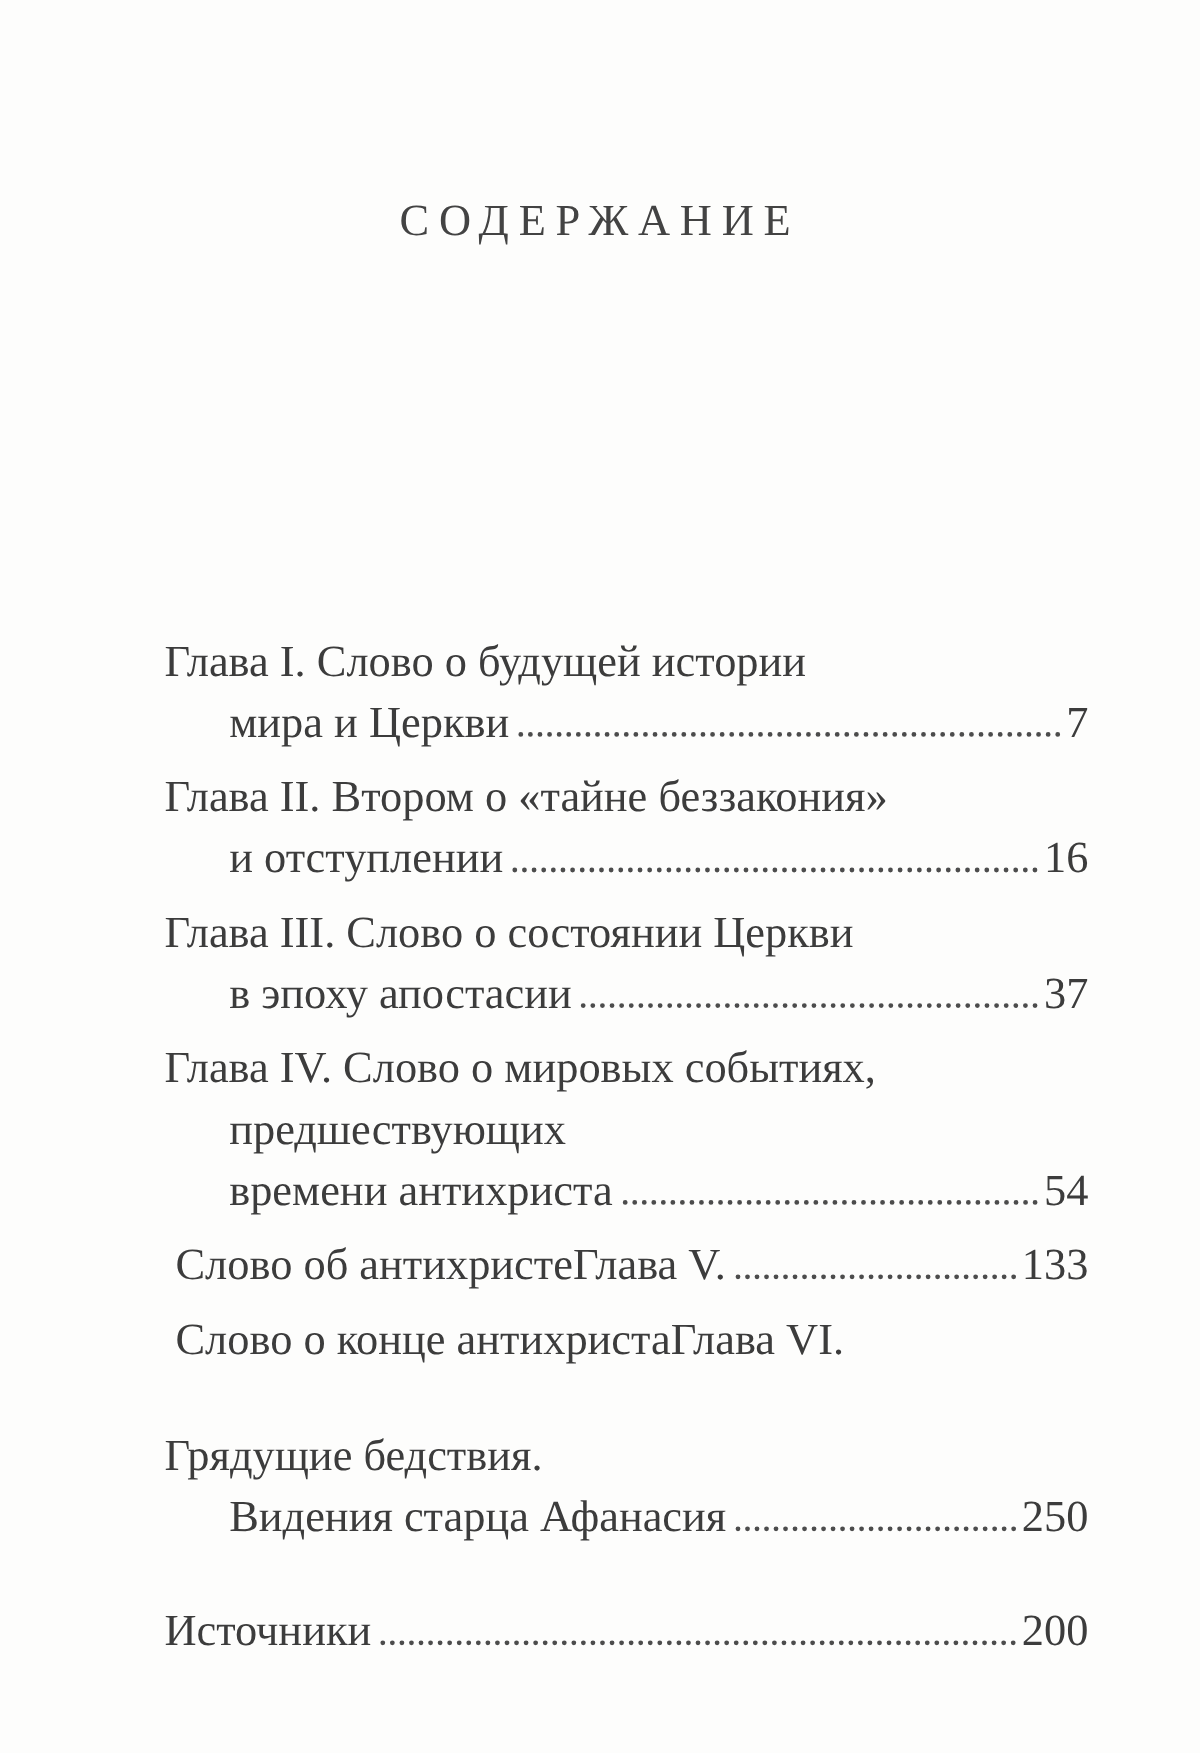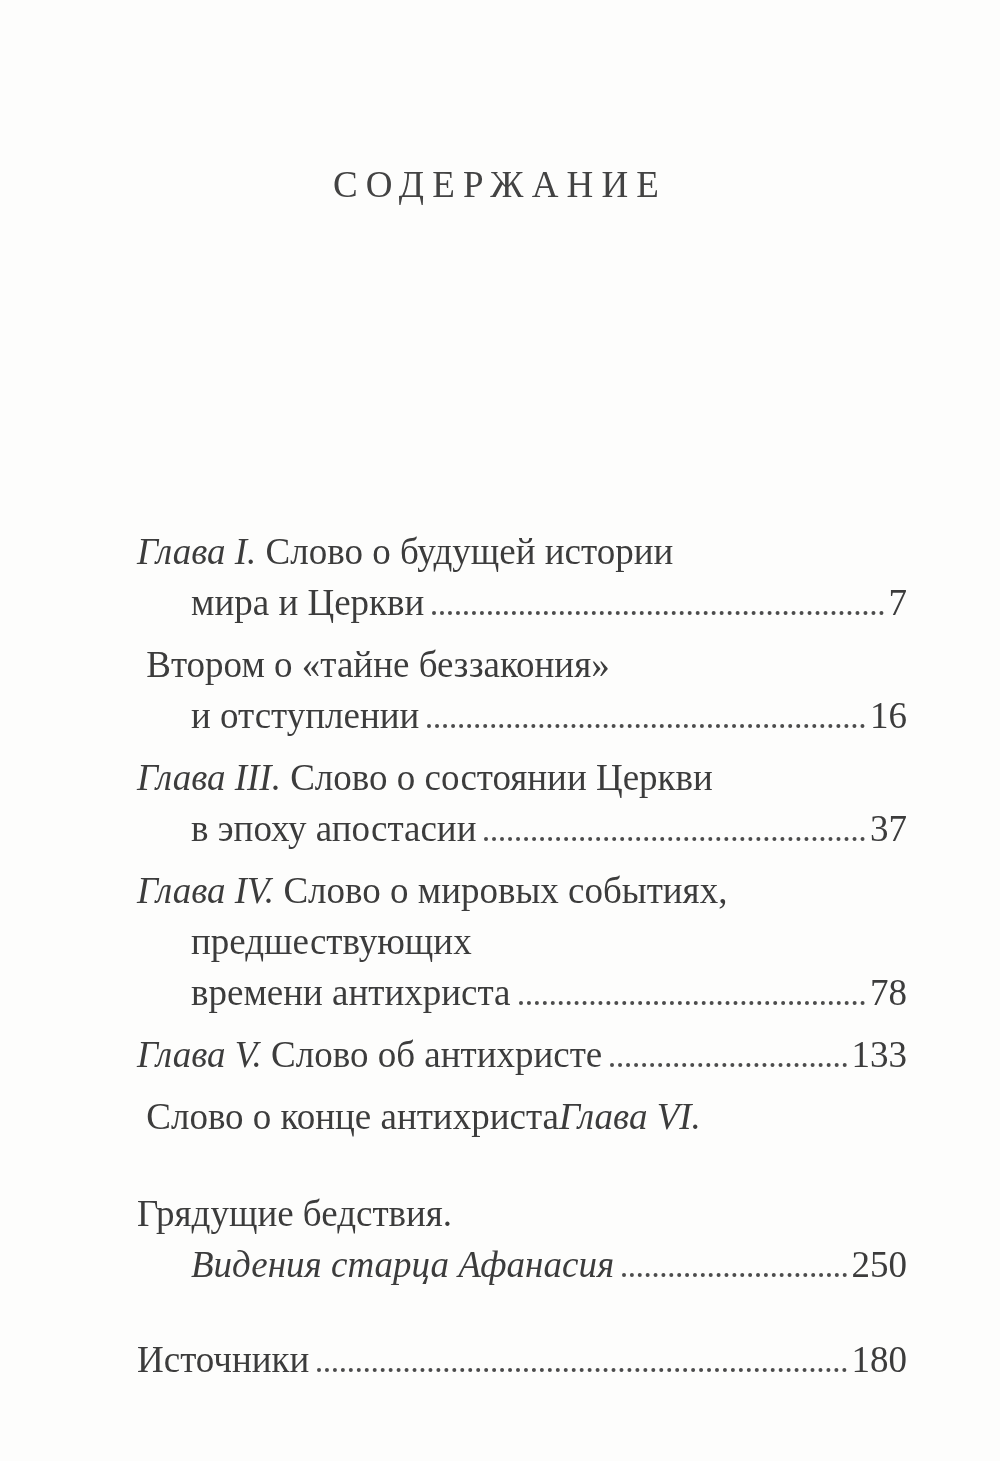--- a/index.html
+++ b/index.html
@@ -48,21 +48,20 @@
     align-items: baseline;
     font-size: 37px;
     line-height: 51px;
     white-space: pre-wrap;
   }
   .line.indent {
     padding-left: 54px;
     text-align: center;
   }
   .seg.italic {
-    font-style: italic;
   }
   .leader {
     flex: 1 1 auto;
     min-width: 24px;
     border-bottom: 4px dotted #4c4c4c;
     margin: 0 5px 1px 8px;
   }
   .page-num {
     flex: 0 0 auto;
     color: #3c3c3c;
@@ -72,39 +71,39 @@
 <body>
 
 <div class="page">
   <h1 class="toc-title">СОДЕРЖАНИЕ</h1>
   <div class="entries">
       <div class="entry">
         <div class="line"><span class="seg italic">Глава I.</span><span class="seg"> Слово о будущей истории</span></div>
         <div class="line indent"><span class="seg">мира и Церкви</span><span class="leader"></span><span class="page-num">7</span></div>
       </div>
       <div class="entry">
-        <div class="line"><span class="seg"> Втором о «тайне беззакония»</span></div>
+        <div class="line"><span class="seg italic">Глава II.</span><span class="seg"> Втором о «тайне беззакония»</span></div>
         <div class="line indent"><span class="seg">и отступлении</span><span class="leader"></span><span class="page-num">16</span></div>
       </div>
       <div class="entry">
         <div class="line"><span class="seg italic">Глава III.</span><span class="seg"> Слово о состоянии Церкви</span></div>
         <div class="line indent"><span class="seg">в эпоху апостасии</span><span class="leader"></span><span class="page-num">37</span></div>
       </div>
       <div class="entry">
         <div class="line"><span class="seg italic">Глава IV.</span><span class="seg"> Слово о мировых событиях,</span></div>
         <div class="line indent"><span class="seg">предшествующих</span></div>
-        <div class="line indent"><span class="seg">времени антихриста</span><span class="leader"></span><span class="page-num">78</span></div>
+        <div class="line indent"><span class="seg">времени антихриста</span><span class="leader"></span><span class="page-num">54</span></div>
       </div>
       <div class="entry">
-        <div class="line"><span class="seg italic">Глава V.</span><span class="seg"> Слово об антихристе</span><span class="leader"></span><span class="page-num">133</span></div>
+        <div class="line"><span class="seg"> Слово об антихристе</span><span class="seg italic">Глава V.</span><span class="leader"></span><span class="page-num">133</span></div>
       </div>
       <div class="entry">
         <div class="line"><span class="seg"> Слово о конце антихриста</span><span class="seg italic">Глава VI.</span></div>
       </div>
       <div class="entry gap">
         <div class="line"><span class="seg">Грядущие бедствия.</span></div>
         <div class="line indent"><span class="seg italic">Видения старца Афанасия</span><span class="leader"></span><span class="page-num">250</span></div>
       </div>
       <div class="entry gap2">
-        <div class="line"><span class="seg">Источники</span><span class="leader"></span><span class="page-num">180</span></div>
+        <div class="line"><span class="seg">Источники</span><span class="leader"></span><span class="page-num">200</span></div>
       </div>
     </div>
 </div>
 
 </body></html>

